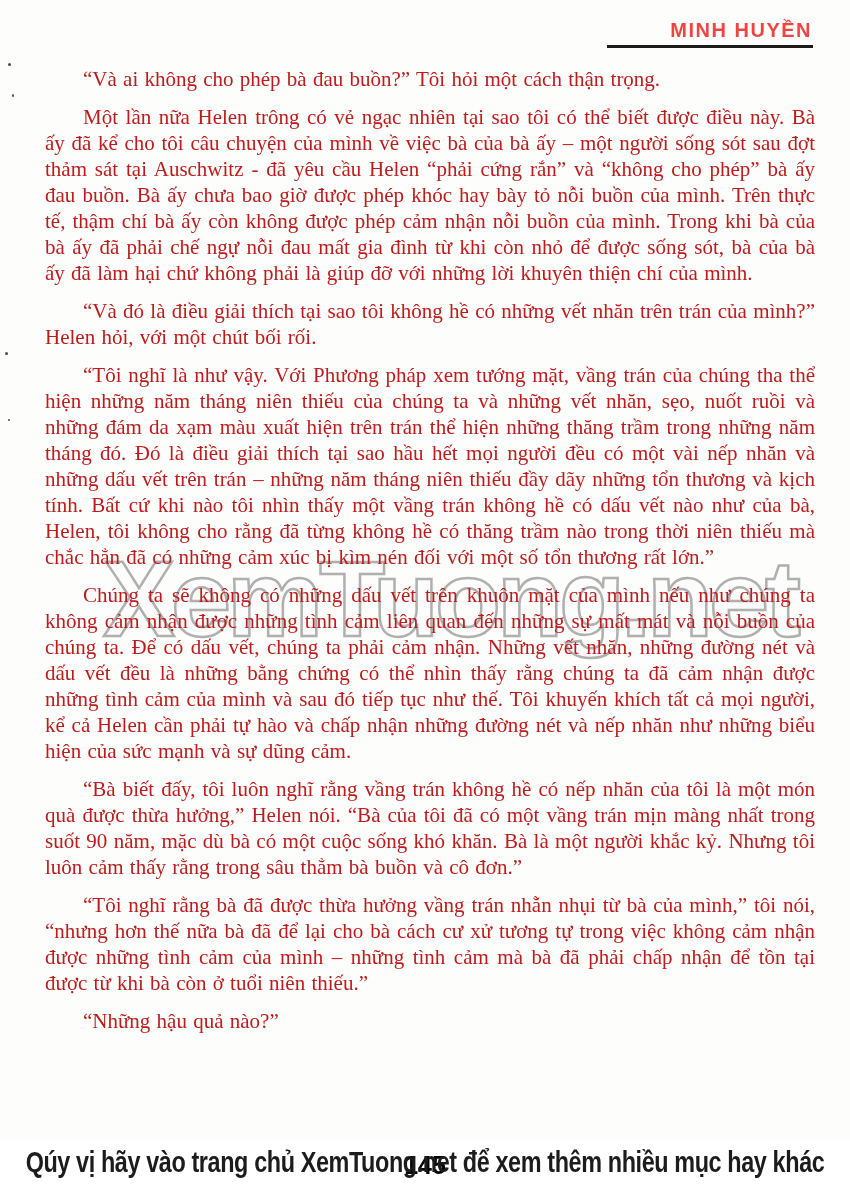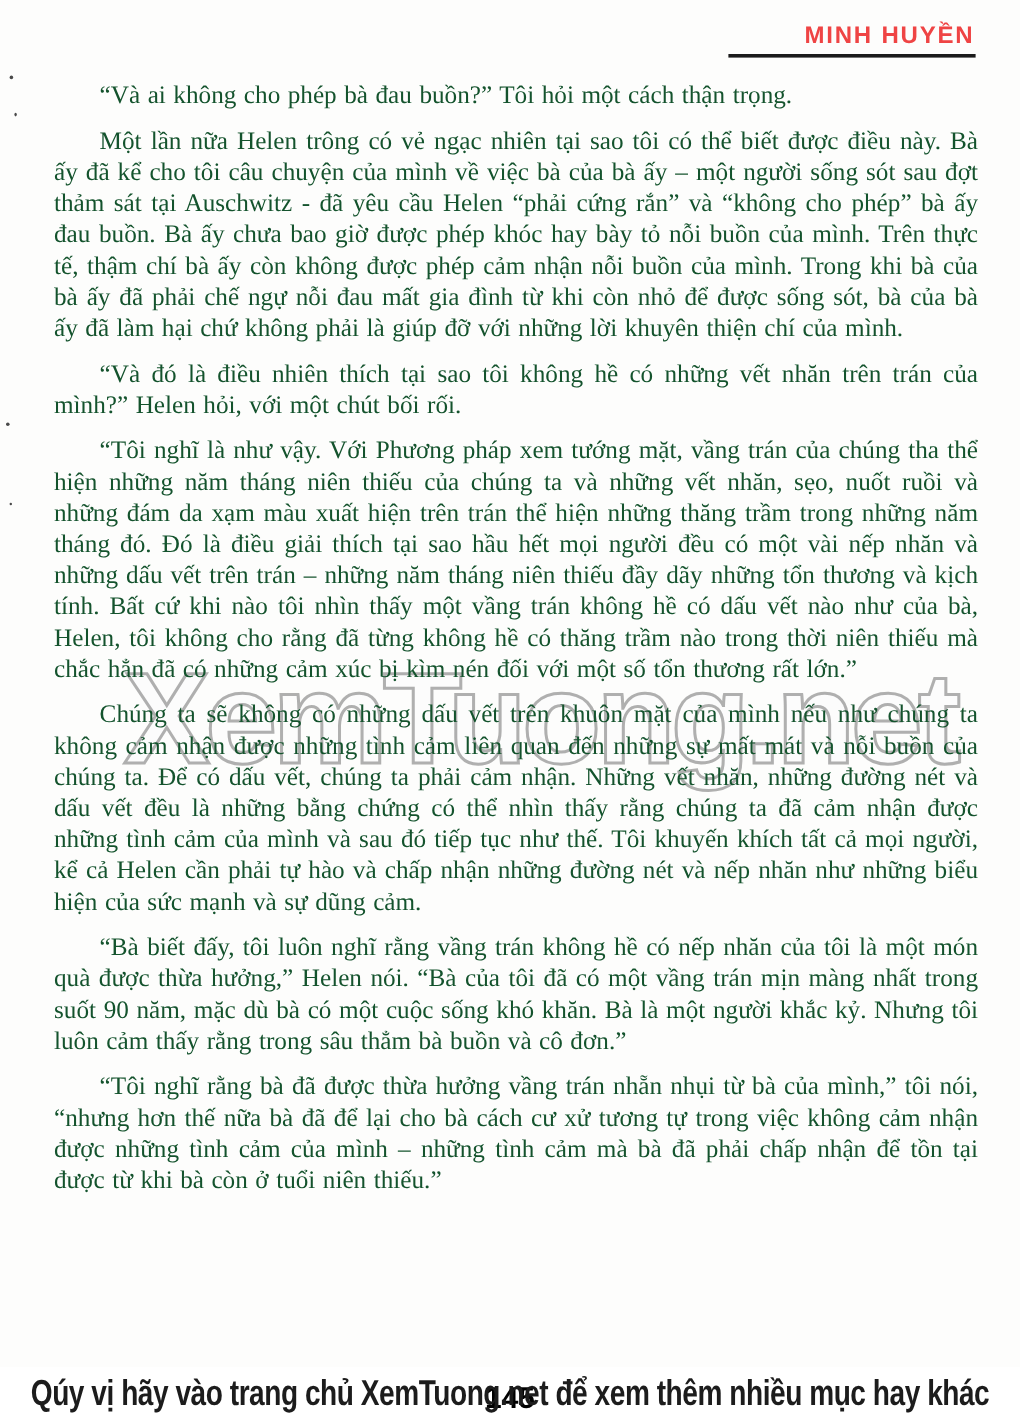--- a/index.html
+++ b/index.html
@@ -38,21 +38,21 @@
   .text-col {
     position: absolute;
     top: 66px;
     left: 45px;
     width: 770px;
     z-index: 2;
   }
   .text-col p {
     font-size: 21px;
     line-height: 26px;
-    color: #14532d;
+    color: #b91c1c;
     text-align: justify;
     text-indent: 38px;
     margin-bottom: 12px;
     word-spacing: 1px;
   }
 
   
   .watermark {
     position: absolute;
     top: 536px;
@@ -132,25 +132,26 @@
   <div class="speck s1"></div>
   <div class="speck s2"></div>
   <div class="speck s3"></div>
   <div class="speck s4"></div>
 
   <div class="watermark">XemTuong.net</div>
 
   <div class="text-col">
     <p>“Và ai không cho phép bà đau buồn?” Tôi hỏi một cách thận trọng.</p>
     <p>Một lần nữa Helen trông có vẻ ngạc nhiên tại sao tôi có thể biết được điều này. Bà ấy đã kể cho tôi câu chuyện của mình về việc bà của bà ấy – một người sống sót sau đợt thảm sát tại Auschwitz - đã yêu cầu Helen “phải cứng rắn” và “không cho phép” bà ấy đau buồn. Bà ấy chưa bao giờ được phép khóc hay bày tỏ nỗi buồn của mình. Trên thực tế, thậm chí bà ấy còn không được phép cảm nhận nỗi buồn của mình. Trong khi bà của bà ấy đã phải chế ngự nỗi đau mất gia đình từ khi còn nhỏ để được sống sót, bà của bà ấy đã làm hại chứ không phải là giúp đỡ với những lời khuyên thiện chí của mình.</p>
-    <p>“Và đó là điều nhiên thích tại sao tôi không hề có những vết nhăn trên trán của mình?” Helen hỏi, với một chút bối rối.</p>
+    <p>“Và đó là điều giải thích tại sao tôi không hề có những vết nhăn trên trán của mình?” Helen hỏi, với một chút bối rối.</p>
     <p>“Tôi nghĩ là như vậy. Với Phương pháp xem tướng mặt, vầng trán của chúng tha thể hiện những năm tháng niên thiếu của chúng ta và những vết nhăn, sẹo, nuốt ruồi và những đám da xạm màu xuất hiện trên trán thể hiện những thăng trầm trong những năm tháng đó. Đó là điều giải thích tại sao hầu hết mọi người đều có một vài nếp nhăn và những dấu vết trên trán – những năm tháng niên thiếu đầy dãy những tổn thương và kịch tính. Bất cứ khi nào tôi nhìn thấy một vầng trán không hề có dấu vết nào như của bà, Helen, tôi không cho rằng đã từng không hề có thăng trầm nào trong thời niên thiếu mà chắc hẳn đã có những cảm xúc bị kìm nén đối với một số tổn thương rất lớn.”</p>
     <p>Chúng ta sẽ không có những dấu vết trên khuôn mặt của mình nếu như chúng ta không cảm nhận được những tình cảm liên quan đến những sự mất mát và nỗi buồn của chúng ta. Để có dấu vết, chúng ta phải cảm nhận. Những vết nhăn, những đường nét và dấu vết đều là những bằng chứng có thể nhìn thấy rằng chúng ta đã cảm nhận được những tình cảm của mình và sau đó tiếp tục như thế. Tôi khuyến khích tất cả mọi người, kể cả Helen cần phải tự hào và chấp nhận những đường nét và nếp nhăn như những biểu hiện của sức mạnh và sự dũng cảm.</p>
     <p>“Bà biết đấy, tôi luôn nghĩ rằng vầng trán không hề có nếp nhăn của tôi là một món quà được thừa hưởng,” Helen nói. “Bà của tôi đã có một vầng trán mịn màng nhất trong suốt 90 năm, mặc dù bà có một cuộc sống khó khăn. Bà là một người khắc kỷ. Nhưng tôi luôn cảm thấy rằng trong sâu thẳm bà buồn và cô đơn.”</p>
     <p>“Tôi nghĩ rằng bà đã được thừa hưởng vầng trán nhẵn nhụi từ bà của mình,” tôi nói, “nhưng hơn thế nữa bà đã để lại cho bà cách cư xử tương tự trong việc không cảm nhận được những tình cảm của mình – những tình cảm mà bà đã phải chấp nhận để tồn tại được từ khi bà còn ở tuổi niên thiếu.”</p>
+    <p>“Những hậu quả nào?”</p>
   </div>
 
   <div class="footer-band">
     <div class="page-number">145</div>
     <div class="footer-text">Qúy vị hãy vào trang chủ XemTuong.net để xem thêm nhiều mục hay khác</div>
   </div>
 
 </div>
 
 </body></html>

